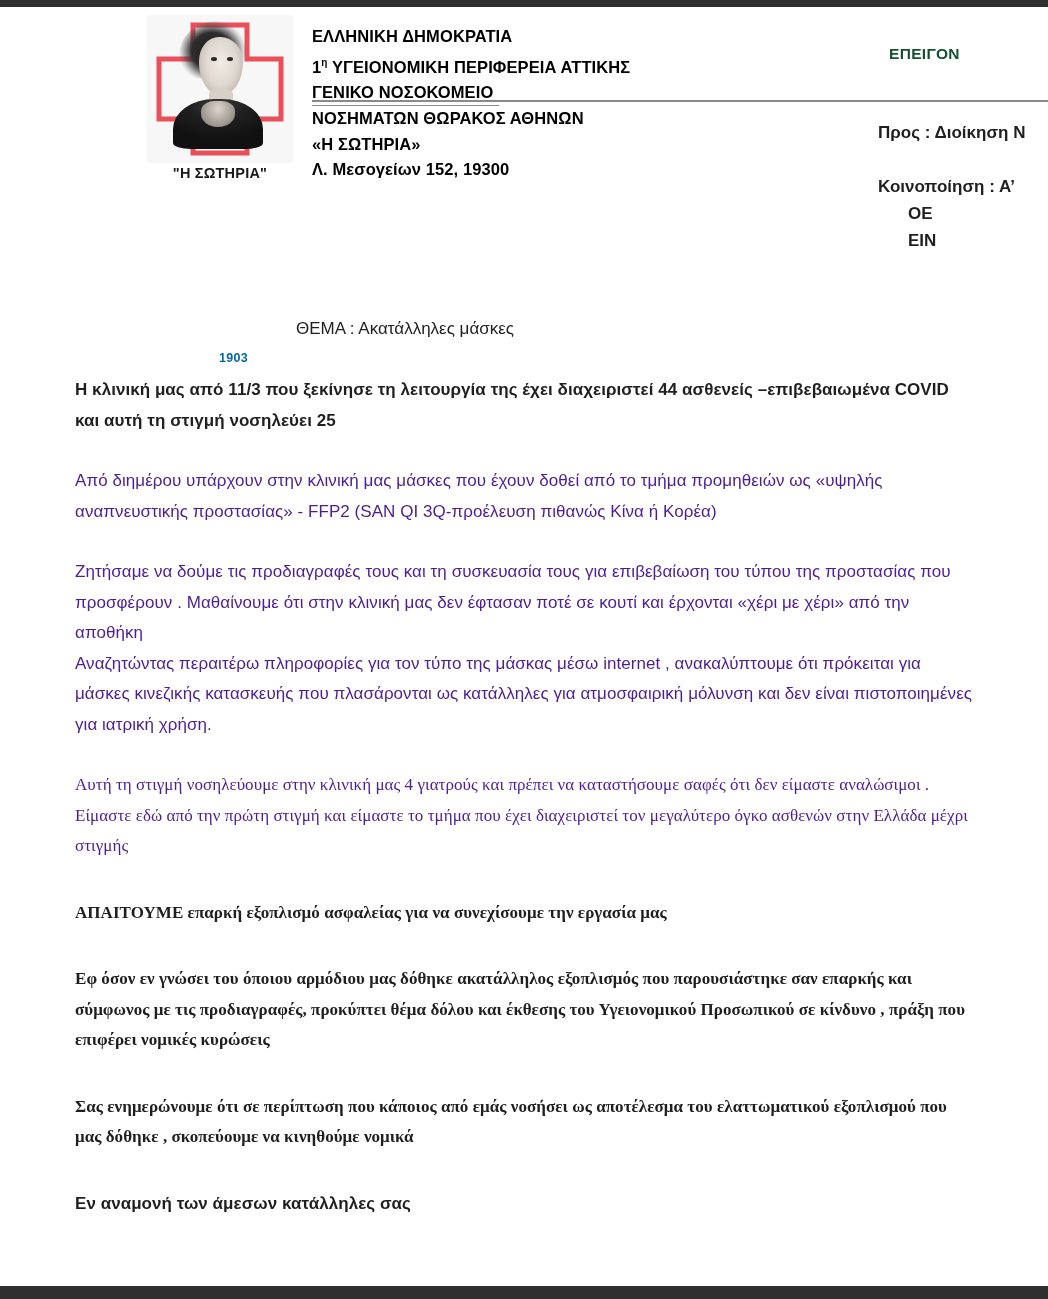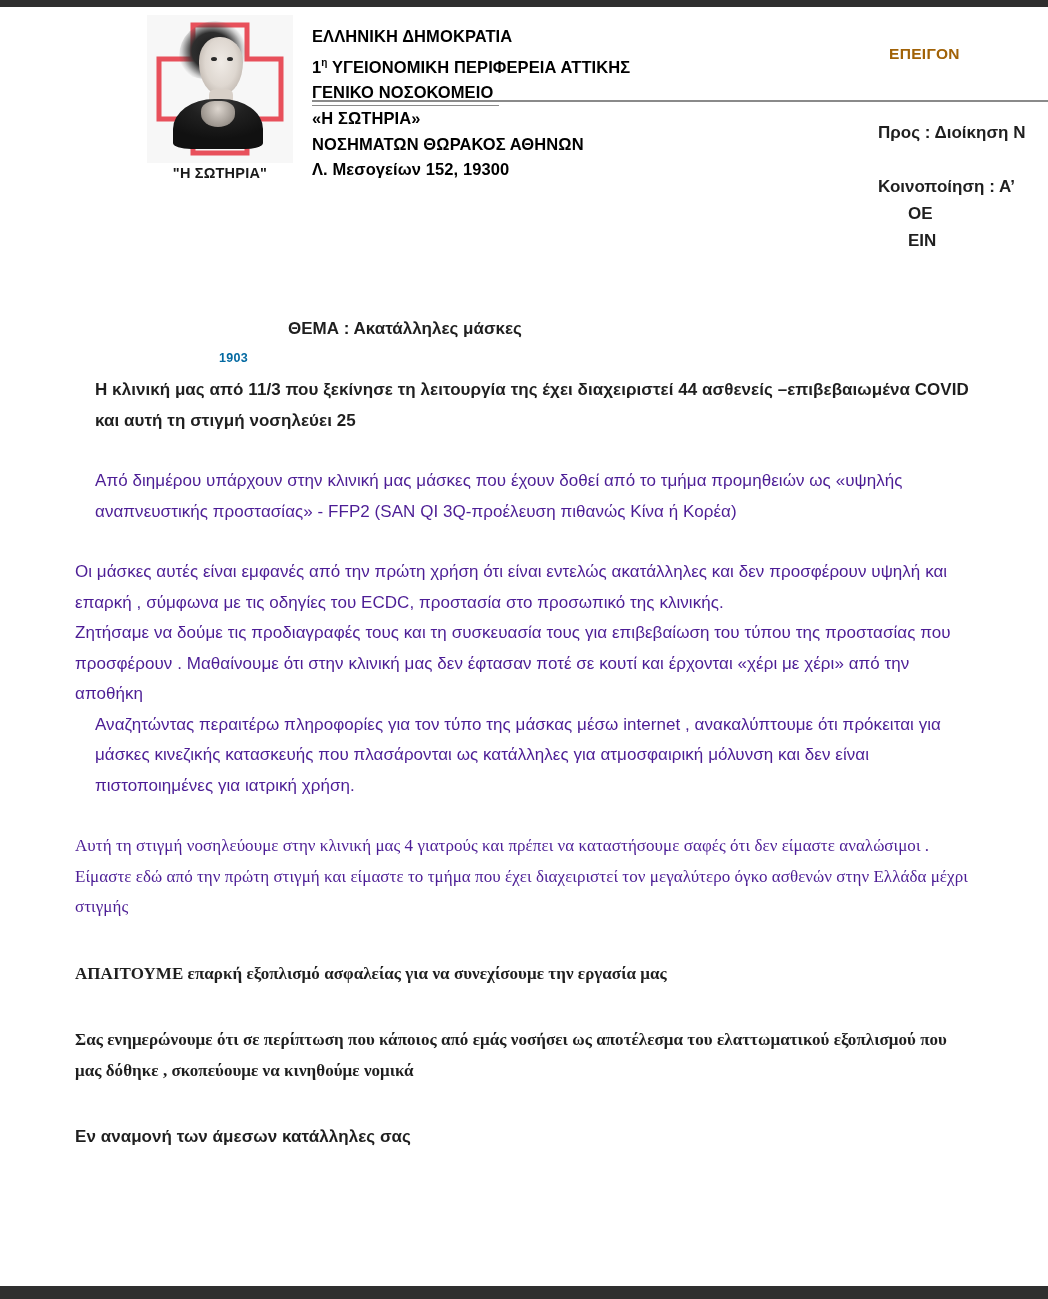--- a/index.html
+++ b/index.html
@@ -158,21 +158,21 @@
     height: 1.6px;
     background: #8a8a8a;
   }
 
   .urgent-label {
     position: absolute;
     left: 889px;
     top: 38px;
     font-size: 15.5px;
     font-weight: bold;
-    color: #a16207;
+    color: #14532d;
     letter-spacing: 0.3px;
     white-space: nowrap;
   }
 
   .recipients {
     position: absolute;
     left: 878px;
     top: 112px;
     width: 300px;
   }
@@ -189,21 +189,21 @@
   
   .subject {
     position: absolute;
     left: 0;
     top: 312px;
     width: 1048px;
     text-align: center;
     padding-right: 238px;
     box-sizing: border-box;
     font-size: 17px;
-    font-weight: bold;
+    font-weight: normal;
     color: #1f1f1f;
   }
 
   .stamp-number {
     position: absolute;
     left: 219px;
     top: 344px;
     font-size: 12.5px;
     font-weight: bold;
     color: #0369a1;
@@ -222,21 +222,21 @@
     line-height: 30.5px;
     color: #4c1d95;
     margin: 0 0 22px 0;
     letter-spacing: 0.05px;
   }
   .para.bold {
     font-weight: bold;
     color: #1f1f1f;
   }
   .para.tight { margin-bottom: 0; }
-  .para.spacer-lg { margin-bottom: 30px; margin-left: 20px; }
+  .para.spacer-lg { margin-bottom: 30px; }
   .para.spacer-xl { margin-bottom: 36px; font-family: Liberation Serif, serif; }
 </style>
 </head>
 <body>
 
 <div class="letterbox-top"></div>
 
 <div class="page">
 
   <div class="letterhead">
@@ -260,22 +260,22 @@
     </div>
 
     <div class="org-block">
       <div class="org-line">ΕΛΛΗΝΙΚΗ ΔΗΜΟΚΡΑΤΙΑ</div>
       <div class="org-line">
         <span>1</span><sup>η</sup><span> ΥΓΕΙΟΝΟΜΙΚΗ ΠΕΡΙΦΕΡΕΙΑ ΑΤΤΙΚΗΣ</span>
       </div>
       <div>
         <span class="org-line rule-under">ΓΕΝΙΚΟ ΝΟΣΟΚΟΜΕΙΟ</span>
       </div>
+      <div class="org-line">ΝΟΣΗΜΑΤΩΝ ΘΩΡΑΚΟΣ ΑΘΗΝΩΝ</div>
       <div class="org-line">«Η ΣΩΤΗΡΙΑ»</div>
-      <div class="org-line">ΝΟΣΗΜΑΤΩΝ ΘΩΡΑΚΟΣ ΑΘΗΝΩΝ</div>
       <div class="org-line">Λ. Μεσογείων 152, 19300</div>
     </div>
 
     <div class="header-rule"></div>
 
     <div class="urgent-label">ΕΠΕΙΓΟΝ</div>
 
     <div class="recipients">
       <div class="recip-line">Προς : Διοίκηση  Ν</div>
       <div class="recip-line gap">Κοινοποίηση : Α’ </div>
@@ -287,30 +287,30 @@
   <div class="subject">ΘΕΜΑ : Ακατάλληλες μάσκες</div>
 
   <div class="stamp-number">1903</div>
 
   <div class="body-text">
 
     <p class="para bold spacer-lg">Η κλινική μας από 11/3 που ξεκίνησε τη λειτουργία της έχει διαχειριστεί 44 ασθενείς –επιβεβαιωμένα COVID και αυτή τη στιγμή νοσηλεύει 25</p>
 
     <p class="para spacer-lg">Από διημέρου υπάρχουν στην κλινική μας μάσκες που έχουν δοθεί από το τμήμα προμηθειών ως «υψηλής αναπνευστικής προστασίας» - FFP2 (SAN QI 3Q-προέλευση πιθανώς Κίνα ή Κορέα)</p>
 
-    <p class="para tight">Οι μάσκες αυτές είναι εμφανές από την πρώτη χρήση ότι είναι εντελώς ακατάλληλες και δεν προσφέρουν υψηλή και επαρκή , σύμφωνα με τις οδηγίες του ECDC, προστασία στο προσωπικό της κλινικής.</p>
 
     <p class="para tight">Ζητήσαμε να δούμε τις προδιαγραφές τους και τη συσκευασία τους για επιβεβαίωση του τύπου της προστασίας που προσφέρουν . Μαθαίνουμε ότι στην κλινική μας δεν έφτασαν ποτέ σε κουτί και έρχονται «χέρι με χέρι» από την αποθήκη</p>
 
     <p class="para spacer-lg">Αναζητώντας περαιτέρω πληροφορίες για τον τύπο της μάσκας μέσω internet , ανακαλύπτουμε  ότι πρόκειται για μάσκες κινεζικής κατασκευής  που πλασάρονται ως κατάλληλες για ατμοσφαιρική μόλυνση και δεν είναι πιστοποιημένες για ιατρική χρήση.</p>
 
     <p class="para spacer-xl">Αυτή τη στιγμή νοσηλεύουμε στην κλινική μας 4 γιατρούς και πρέπει να καταστήσουμε σαφές ότι δεν είμαστε αναλώσιμοι . Είμαστε εδώ από την πρώτη στιγμή και είμαστε το τμήμα που έχει διαχειριστεί τον μεγαλύτερο όγκο ασθενών στην Ελλάδα μέχρι στιγμής</p>
 
     <p class="para bold spacer-xl">ΑΠΑΙΤΟΥΜΕ επαρκή εξοπλισμό ασφαλείας για να συνεχίσουμε την εργασία μας</p>
 
+    <p class="para bold spacer-xl">Εφ όσον εν γνώσει του όποιου αρμόδιου μας δόθηκε ακατάλληλος εξοπλισμός που παρουσιάστηκε σαν επαρκής και σύμφωνος με τις προδιαγραφές, προκύπτει θέμα δόλου και έκθεσης του Υγειονομικού Προσωπικού σε κίνδυνο , πράξη που επιφέρει νομικές κυρώσεις</p>
 
     <p class="para bold spacer-xl">Σας ενημερώνουμε ότι σε περίπτωση που κάποιος από εμάς νοσήσει ως αποτέλεσμα του ελαττωματικού εξοπλισμού που μας δόθηκε , σκοπεύουμε να κινηθούμε νομικά</p>
 
     <p class="para bold tight">Εν αναμονή των άμεσων κατάλληλες σας</p>
   </div>
 
 </div>
 
 <div class="letterbox-bottom"></div>
 

